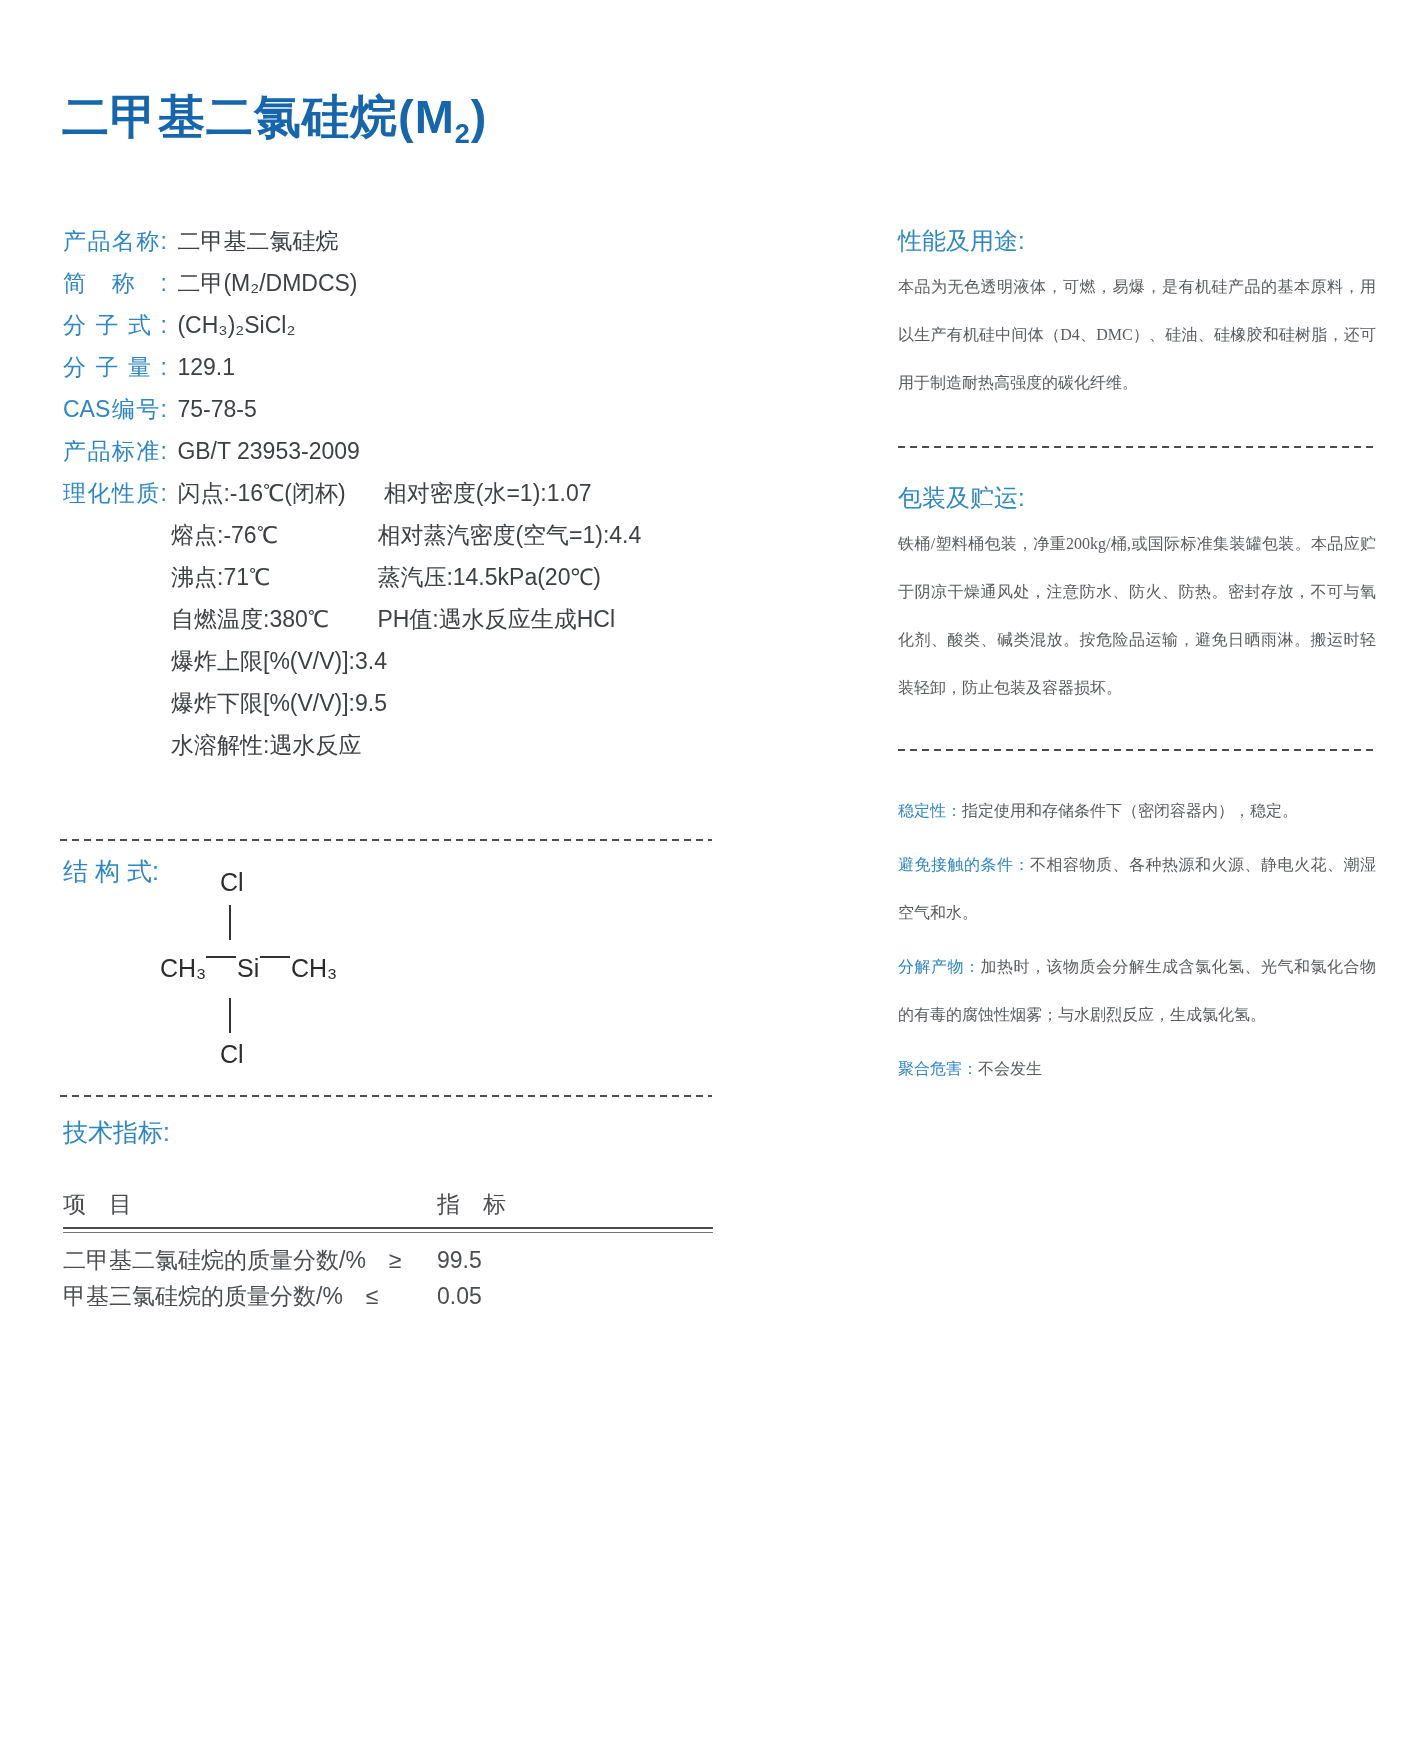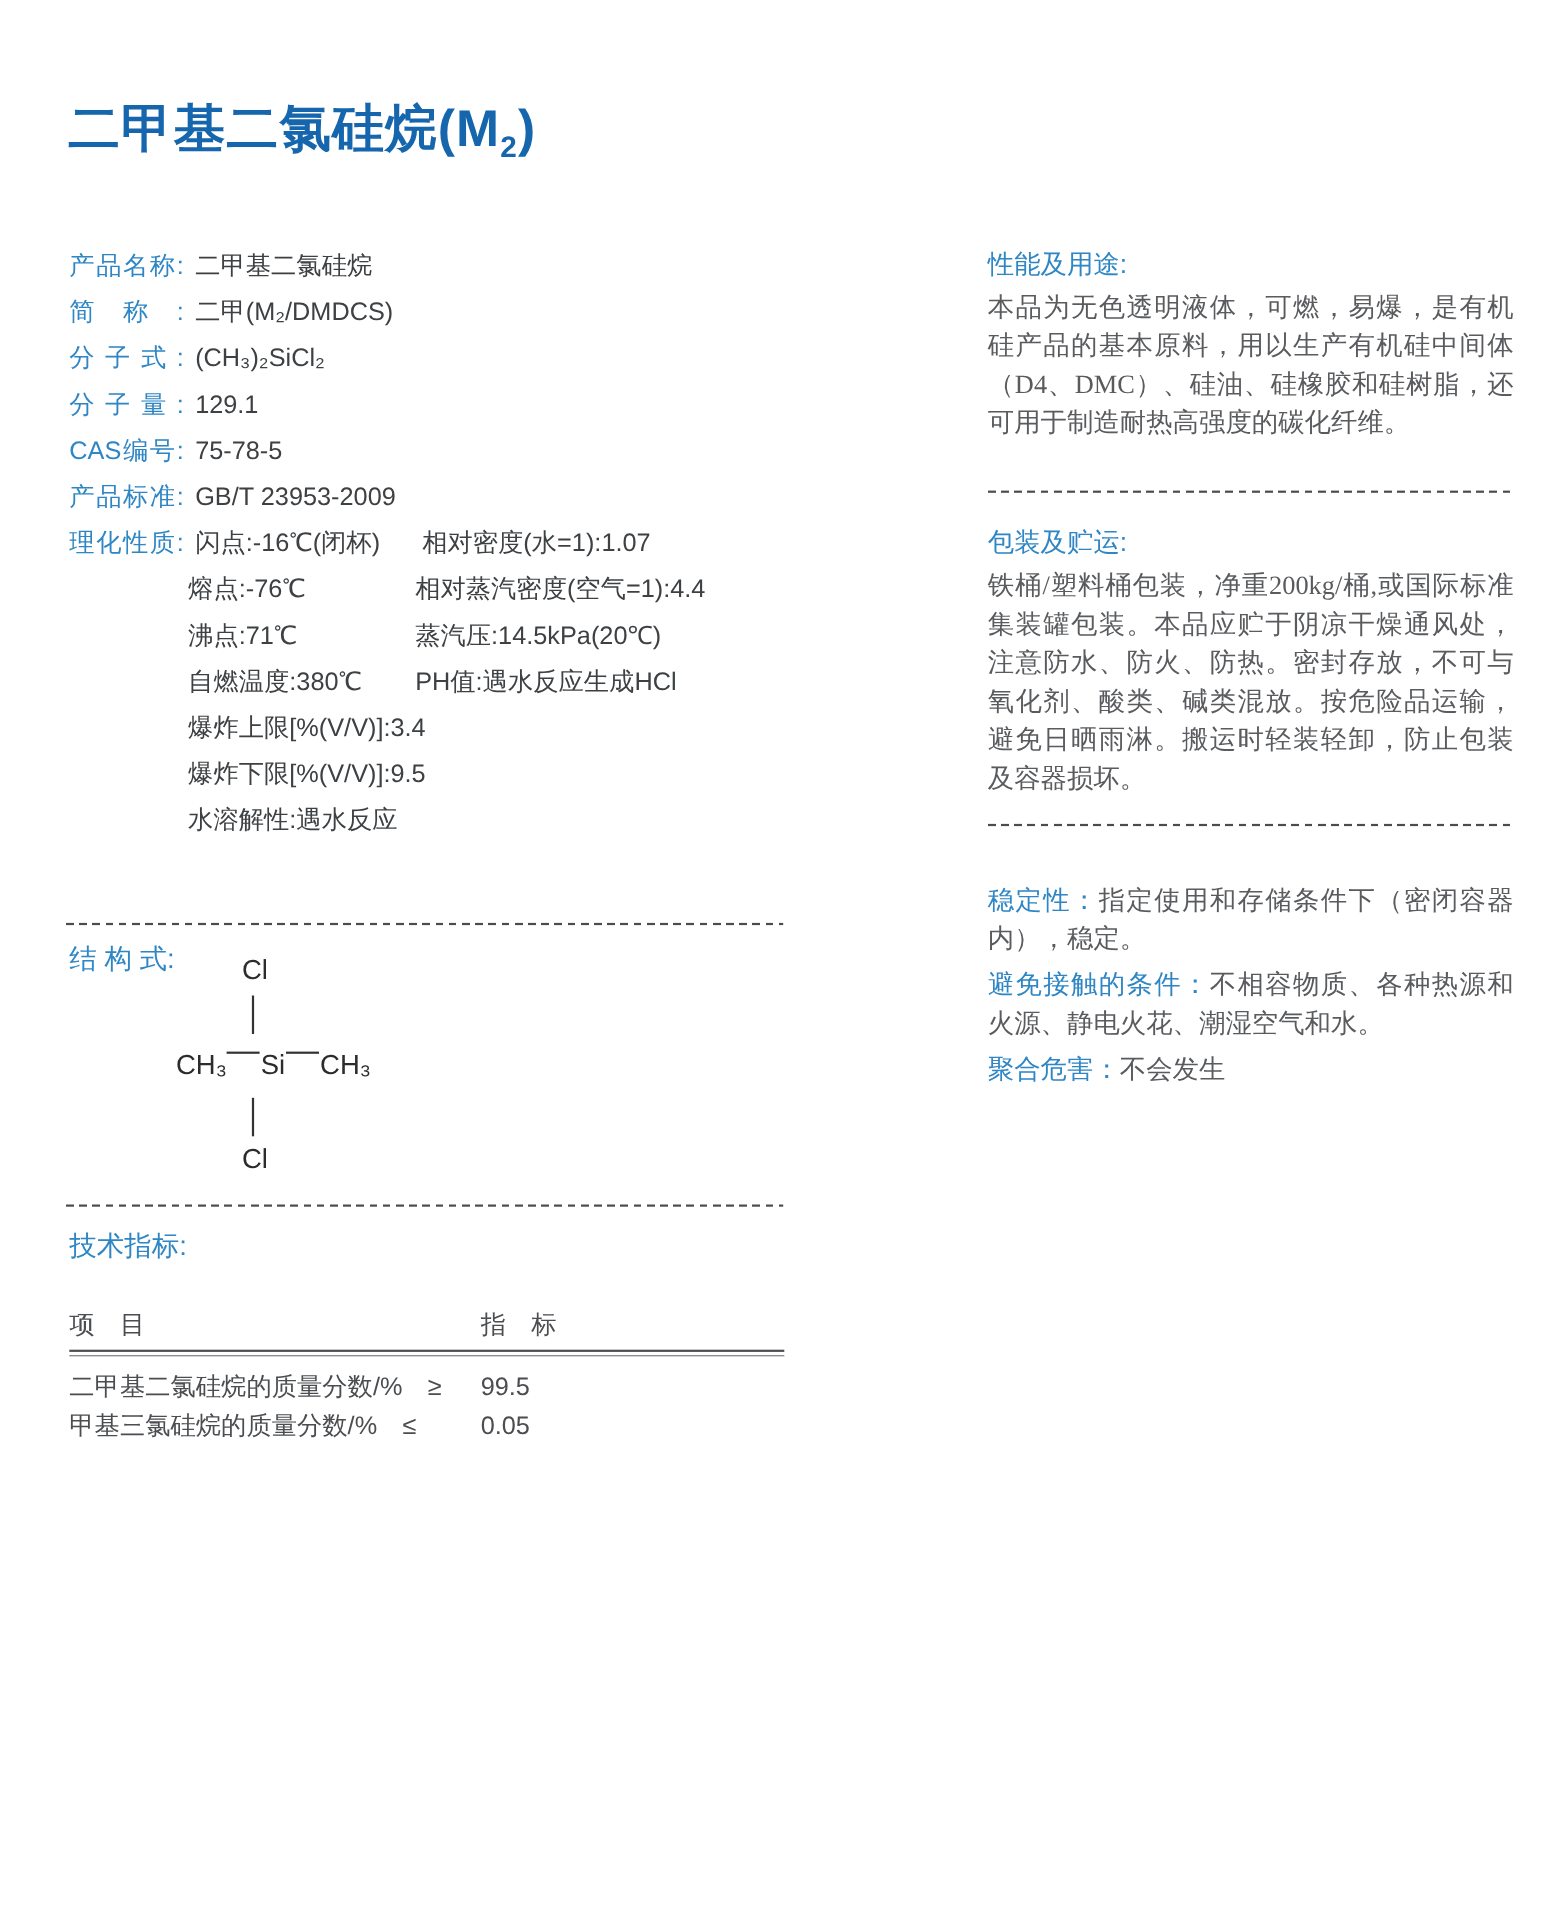--- a/index.html
+++ b/index.html
@@ -60,21 +60,21 @@
   .tc1 { width:374px; white-space:nowrap; }
   .tc2 { white-space:nowrap; }
   .tline { height:3px; border-top:2px solid #4b4d50; border-bottom:1px solid #707274; margin:5px 0 9px; }
 
   
   .rcol { position:absolute; left:898px; top:225px; width:478px; }
   .rheading { font-size:24px; color:#2e86c5; line-height:32px; }
   .rheading2 { margin-top:75px; }
   .rbody {
     margin:6px 0 0; font-family:"Liberation Serif", serif;
-    font-size:24px; color:#595b5e; line-height:35px; text-align:justify;
+    font-size:16px; color:#595b5e; line-height:48px; text-align:justify;
   }
   .rgroup { margin-top:75px; }
   .rlabel { color:#2e86c5; font-family:Liberation Sans, sans-serif; }
 
   
   .footer { position:absolute; left:64px; top:1632px; }
   .f1 { font-size:31px; letter-spacing:3px; color:#8b8b8b; }
   .f2 { font-size:23px; letter-spacing:1px; color:#999999; margin-top:3px; }
 </style>
 </head>
@@ -179,20 +179,21 @@
   <div class="rcol">
     <div class="rheading">性能及用途:</div>
     <p class="rbody">本品为无色透明液体，可燃，易爆，是有机硅产品的基本原料，用以生产有机硅中间体（D4、DMC）、硅油、硅橡胶和硅树脂，还可用于制造耐热高强度的碳化纤维。</p>
 
     <div class="rheading rheading2">包装及贮运:</div>
     <p class="rbody">铁桶/塑料桶包装，净重200kg/桶,或国际标准集装罐包装。本品应贮于阴凉干燥通风处，注意防水、防火、防热。密封存放，不可与氧化剂、酸类、碱类混放。按危险品运输，避免日晒雨淋。搬运时轻装轻卸，防止包装及容器损坏。</p>
 
     <div class="rgroup">
       <p class="rbody"><span class="rlabel">稳定性：</span><span>指定使用和存储条件下（密闭容器内），稳定。</span></p>
       <p class="rbody"><span class="rlabel">避免接触的条件：</span><span>不相容物质、各种热源和火源、静电火花、潮湿空气和水。</span></p>
+      <p class="rbody"><span class="rlabel">分解产物：</span><span>加热时，该物质会分解生成含氯化氢、光气和氯化合物的有毒的腐蚀性烟雾；与水剧烈反应，生成氯化氢。</span></p>
       <p class="rbody"><span class="rlabel">聚合危害：</span><span>不会发生</span></p>
     </div>
   </div>
 
   <div class="dash dash3"></div>
   <div class="dash dash4"></div>
 
   <div class="footer">
     <div class="f2">SUCCESS COMES FROM PERSISTENCE</div>
   </div>

